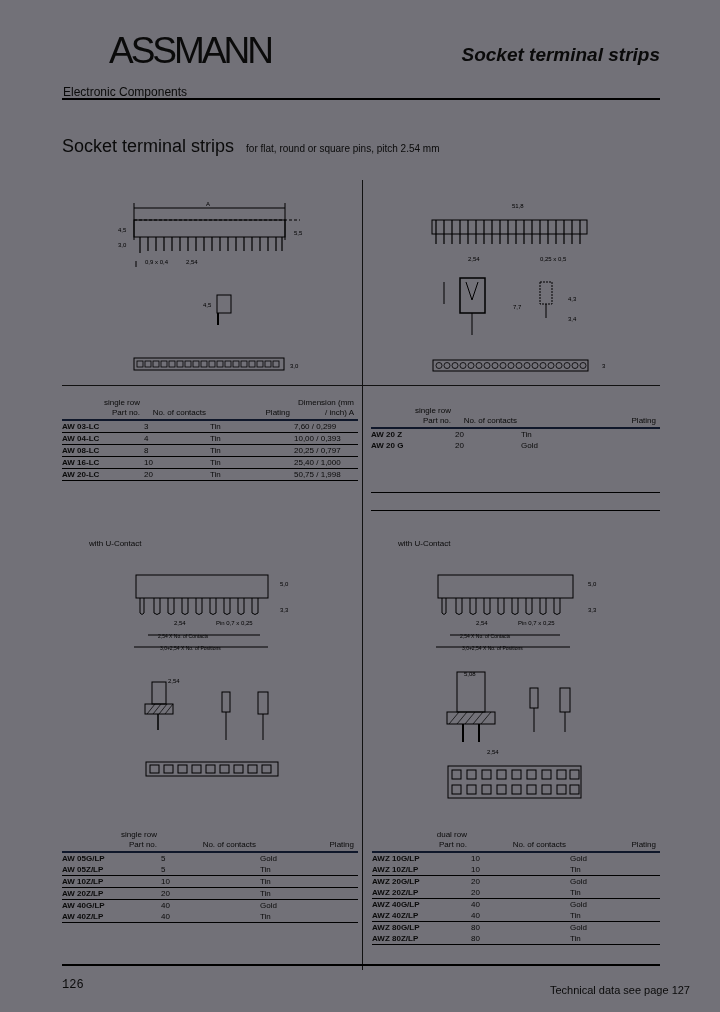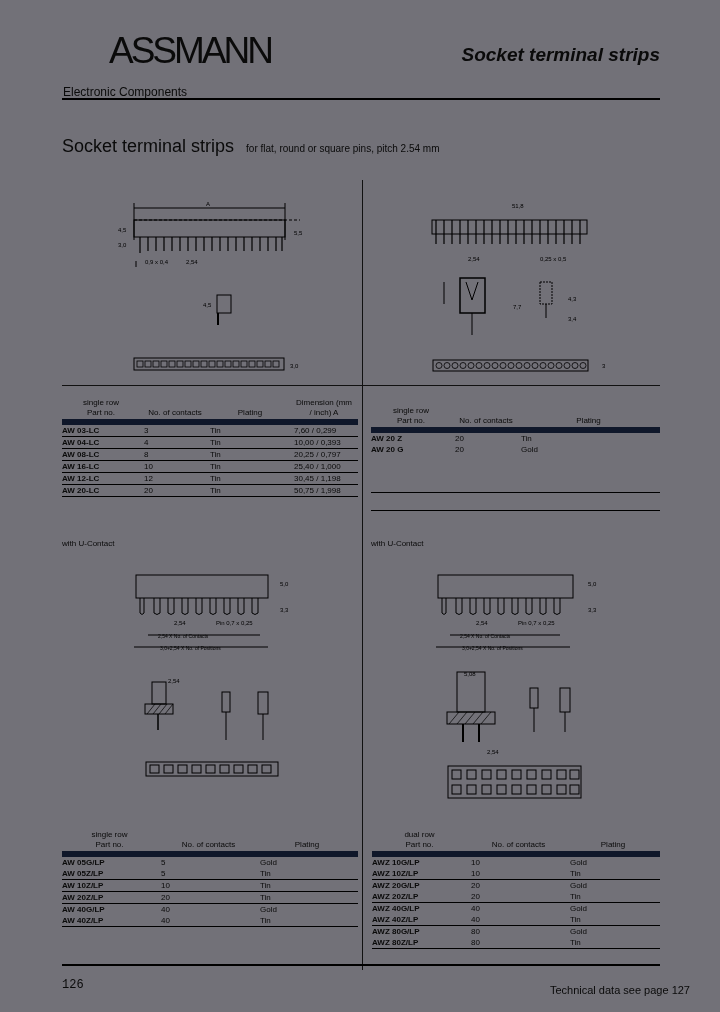--- a/index.html
+++ b/index.html
@@ -10,25 +10,25 @@
   .header-title{right:60px;top:44px;font-size:19px;font-weight:bold;font-style:italic;}
   .rule-top{left:62px;top:98px;width:598px;height:2px;background:#000;}
   .section-title{left:62px;top:136px;font-size:18px;line-height:20px;}
   .section-title small{font-size:10px;margin-left:12px;}
   .vdiv{left:362px;top:180px;width:1px;height:790px;background:#111;}
   .hdiv{left:62px;top:385px;width:598px;height:1px;background:#111;}
   .rule-bottom{left:62px;top:964px;width:598px;height:2px;background:#000;}
   .page-num{left:62px;top:978px;font-size:12px;font-family:Liberation Mono, monospace;}
   .footer-ref{right:30px;top:984px;font-size:11px;}
   table.spec{position:absolute;border-collapse:collapse;font-size:8px;line-height:10px;}
-  table.spec th{font-weight:normal;text-align:center;vertical-align:bottom;padding:0 4px 1px 0;border-bottom:6px solid #0f172a;}
+  table.spec th{font-weight:normal;text-align:right;vertical-align:bottom;padding:0 4px 1px 0;border-bottom:2px solid #0f172a;}
   table.spec td{padding:1px 4px 0 0;border-bottom:1px solid #000;}
   table.spec td.pn{font-weight:bold;}
   table.spec tr.noline td{border-bottom:none;}
-  .sub{font-size:8px;}
+  .sub{font-size:8px;margin-left:27px;}
   svg{position:absolute;overflow:visible;}
   svg text{font-family:"Liberation Sans",sans-serif;font-size:6px;fill:#000;}
 </style>
 </head>
 <body>
 
 <div class="abs brand">ASSMANN</div>
 <div class="abs brand-sub">Electronic Components</div>
 <div class="abs header-title">Socket terminal strips</div>
 <div class="abs rule-top"></div>
@@ -192,26 +192,20 @@
         <td class="pn">AW 08-LC</td>
         <td>8</td>
         <td>Tin</td>
         <td>20,25 / 0,797</td>
       </tr>
     <tr>
         <td class="pn">AW 16-LC</td>
         <td>10</td>
         <td>Tin</td>
         <td>25,40 / 1,000</td>
-      </tr>
-    <tr>
-        <td class="pn">AW 12-LC</td>
-        <td>12</td>
-        <td>Tin</td>
-        <td>30,45 / 1,198</td>
       </tr>
     <tr>
         <td class="pn">AW 20-LC</td>
         <td>20</td>
         <td>Tin</td>
         <td>50,75 / 1,998</td>
       </tr>
   </tbody>
 </table>
 

